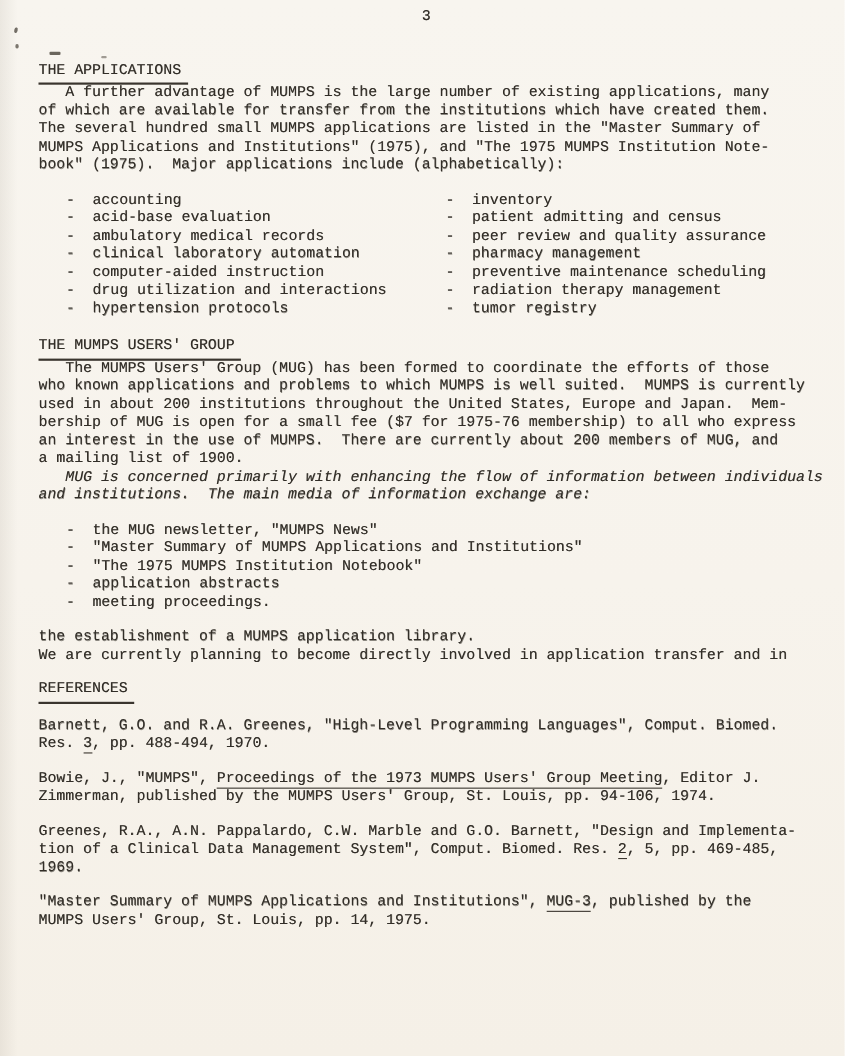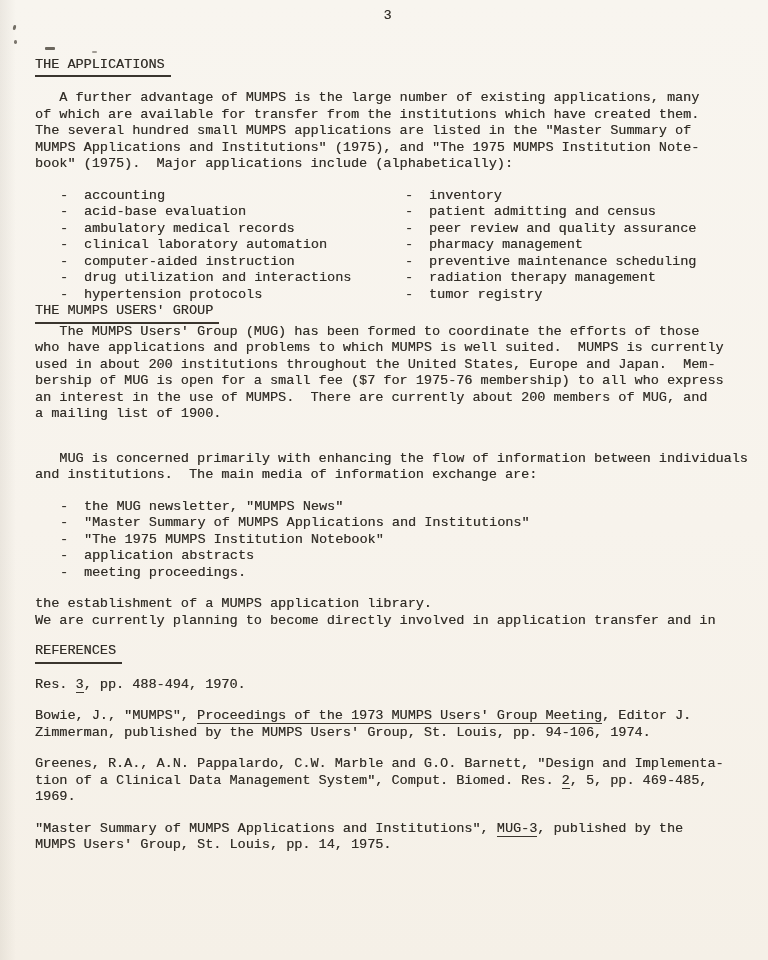--- a/index.html
+++ b/index.html
@@ -17,30 +17,30 @@
     line-height:16.5px;
     padding:0 28px 0 35px;
     box-sizing:border-box;
     text-shadow:0.3px 0.3px 0.4px rgba(49,45,39,0.55);
   }
   .line{white-space:pre;}
   .pageno{margin-top:8px;text-align:center;}
   .h{display:block;}
   .hu{display:inline-block;border-bottom:2px solid #3a352e;padding:0 6px 2px 0;text-align:right;}
   .s1{margin-top:32px;}
-  .p1{margin-top:13px;}
+  .p1{}
   .apps{margin-top:15px;display:flex;}
   .col-left{width:370px;}
   .li{display:flex;}
   .col-left .li, .media .li{padding-left:25px;}
   .dash{width:24px;flex:0 0 24px;}
   .p2{margin-top:13px;}
-  .s2{}
+  .s2{margin-top:17px;}
   .p3{}
-  .p4{margin-top:28px;}
+  .p4{margin-top:0;font-style:italic;}
   .media{margin-top:15px;}
   .p5{margin-top:15px;}
   .s3{margin-top:14px;}
   .ref1{margin-top:13px;}
   .ref{margin-top:15px;}
   .u{border-bottom:1px solid #3a352e;}
   .mark{position:absolute;background:#474238;}
   #m1{left:13px;top:25px;width:3px;height:5px;border-radius:45%;transform:rotate(14deg);opacity:.75;}
   #m2{left:14px;top:40px;width:3px;height:4px;border-radius:45%;opacity:.7;}
   #m3{left:45px;top:47px;width:10px;height:3px;border-radius:1px;opacity:.8;}
@@ -124,21 +124,21 @@
           <span class="line">tumor registry</span>
         </div>
     </div>
   </div>
 
 
   <div class="h s2"><span class="hu">THE MUMPS USERS' GROUP</span></div>
 
   <div class="p3">
     <div class="line">   The MUMPS Users' Group (MUG) has been formed to coordinate the efforts of those</div>
-    <div class="line">who have applications and problems to which MUMPS is well suited.  MUMPS is currently</div>
+    <div class="line">who known applications and problems to which MUMPS is well suited.  MUMPS is currently</div>
     <div class="line">used in about 200 institutions throughout the United States, Europe and Japan.  Mem-</div>
     <div class="line">bership of MUG is open for a small fee ($7 for 1975-76 membership) to all who express</div>
     <div class="line">an interest in the use of MUMPS.  There are currently about 200 members of MUG, and</div>
     <div class="line">a mailing list of 1900.</div>
   </div>
 
   <div class="p4">
     <div class="line">   MUG is concerned primarily with enhancing the flow of information between individuals</div>
     <div class="line">and institutions.  The main media of information exchange are:</div>
   </div>
@@ -167,20 +167,21 @@
   </div>
 
   <div class="p5">
     <div class="line">the establishment of a MUMPS application library.</div>
     <div class="line">We are currently planning to become directly involved in application transfer and in</div>
   </div>
 
   <div class="h s3"><span class="hu">REFERENCES</span></div>
 
   <div class="ref1">
+    <div class="line"><span>Barnett, G.O. and R.A. Greenes, "High-Level Programming Languages", Comput. Biomed.</span></div>
     <div class="line"><span>Res. </span><span class="u">3</span><span>, pp. 488-494, 1970.</span></div>
   </div>
 
   <div class="ref">
     <div class="line"><span>Bowie, J., "MUMPS", </span><span class="u">Proceedings of the 1973 MUMPS Users' Group Meeting</span><span>, Editor J.</span></div>
     <div class="line"><span>Zimmerman, published by the MUMPS Users' Group, St. Louis, pp. 94-106, 1974.</span></div>
   </div>
 
   <div class="ref">
     <div class="line"><span>Greenes, R.A., A.N. Pappalardo, C.W. Marble and G.O. Barnett, "Design and Implementa-</span></div>

